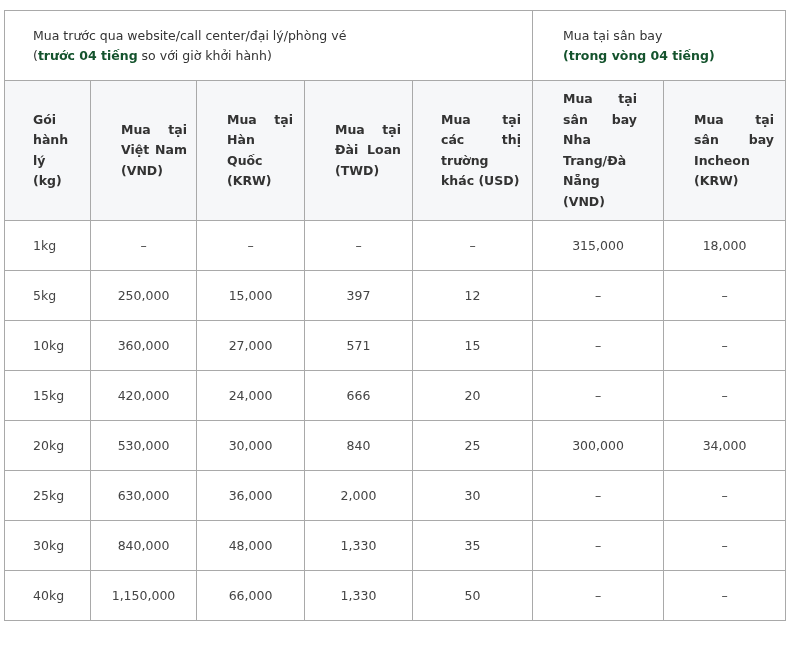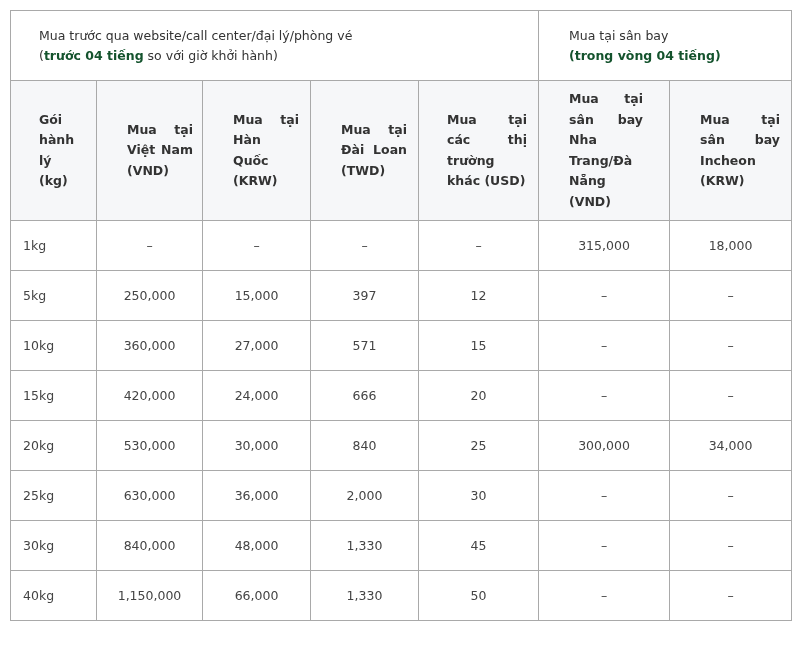--- a/index.html
+++ b/index.html
@@ -9,21 +9,21 @@
     }
     body {
       width: 800px;
       height: 658px;
       position: relative;
       font-family: "DejaVu Sans", "Liberation Sans", sans-serif;
       color: #333333;
     }
     table.fees {
       position: absolute;
-      left: 10px;
+      left: 4px;
       top: 10px;
       width: 781px;
       border-collapse: collapse;
       table-layout: fixed;
     }
     table.fees td, table.fees th {
       border: 1.5px solid #a9a9a9;
       font-weight: normal;
       padding: 0;
     }
@@ -68,21 +68,21 @@
     .data-row td {
       height: 49px;
       text-align: center;
       vertical-align: middle;
       font-size: 12.5px;
       color: #444;
       background: #ffffff;
     }
     .data-row td.kg {
       text-align: left;
-      padding-left: 12px;
+      padding-left: 28px;
     }
   </style>
 </head>
 <body>
 
 <table class="fees">
   <colgroup>
     <col style="width:86px">
     <col style="width:106px">
     <col style="width:108px">
@@ -179,21 +179,21 @@
       <td>2,000</td>
       <td>30</td>
       <td>–</td>
       <td>–</td>
     </tr>
     <tr class="data-row">
       <td class="kg">30kg</td>
       <td>840,000</td>
       <td>48,000</td>
       <td>1,330</td>
-      <td>45</td>
+      <td>35</td>
       <td>–</td>
       <td>–</td>
     </tr>
     <tr class="data-row">
       <td class="kg">40kg</td>
       <td>1,150,000</td>
       <td>66,000</td>
       <td>1,330</td>
       <td>50</td>
       <td>–</td>

